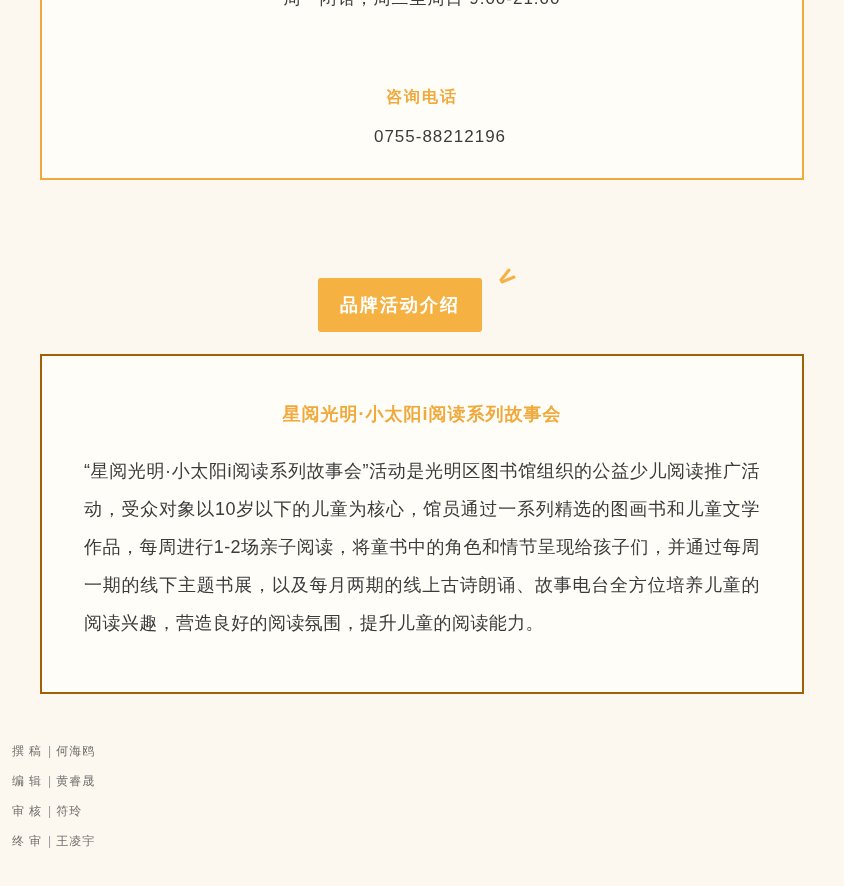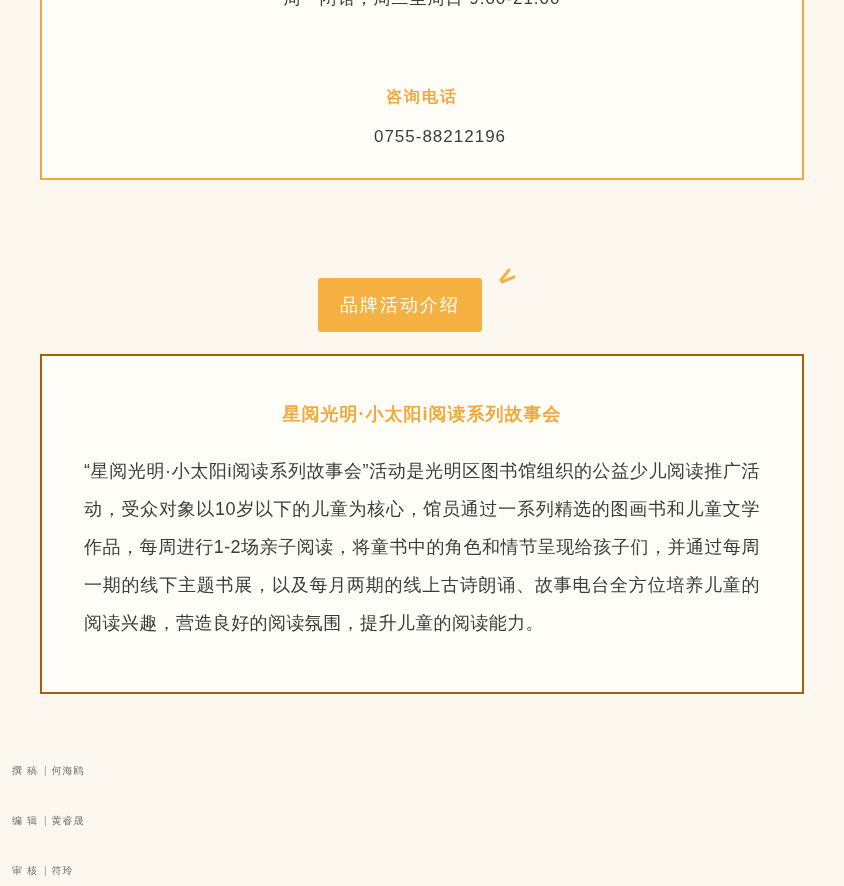--- a/index.html
+++ b/index.html
@@ -79,21 +79,21 @@
     top: 0;
     width: 164px;
     height: 54px;
     background: #f5b142;
     border-radius: 3px;
     display: flex;
     align-items: center;
     justify-content: center;
     color: #ffffff;
     font-size: 18px;
-    font-weight: normal;
+    font-weight: bold;
     letter-spacing: 2px;
   }
   .pill-spark {
     position: absolute;
     left: 487px;
     top: -12px;
     width: 30px;
     height: 30px;
   }
 
@@ -127,26 +127,25 @@
   }
 
   
   .credits {
     position: absolute;
     left: 12px;
     top: 736px;
     width: 300px;
   }
   .credit-row {
-    font-size: 10px;
+    font-size: 12px;
     color: #6f6f6f;
     line-height: 30px;
     letter-spacing: 1px;
     white-space: nowrap;
-    margin-top: 20px;
   }
   .credit-role {
     letter-spacing: 5px;
   }
   .credit-sep {
     margin: 0 4px 0 2px;
     color: #9a9a9a;
   }
   .credit-name {
     letter-spacing: 1px;

